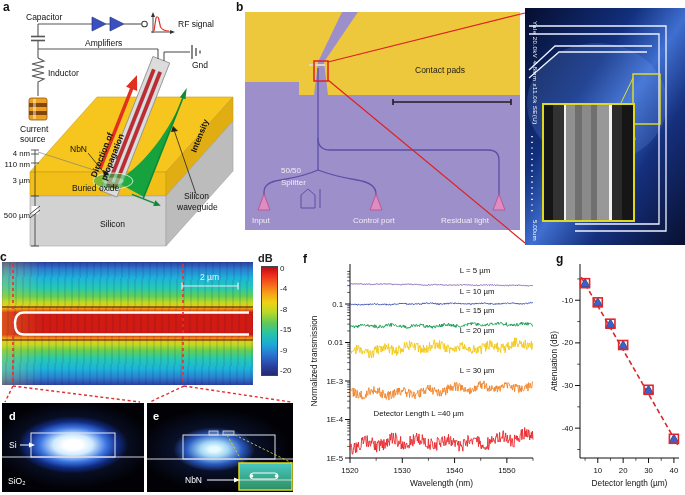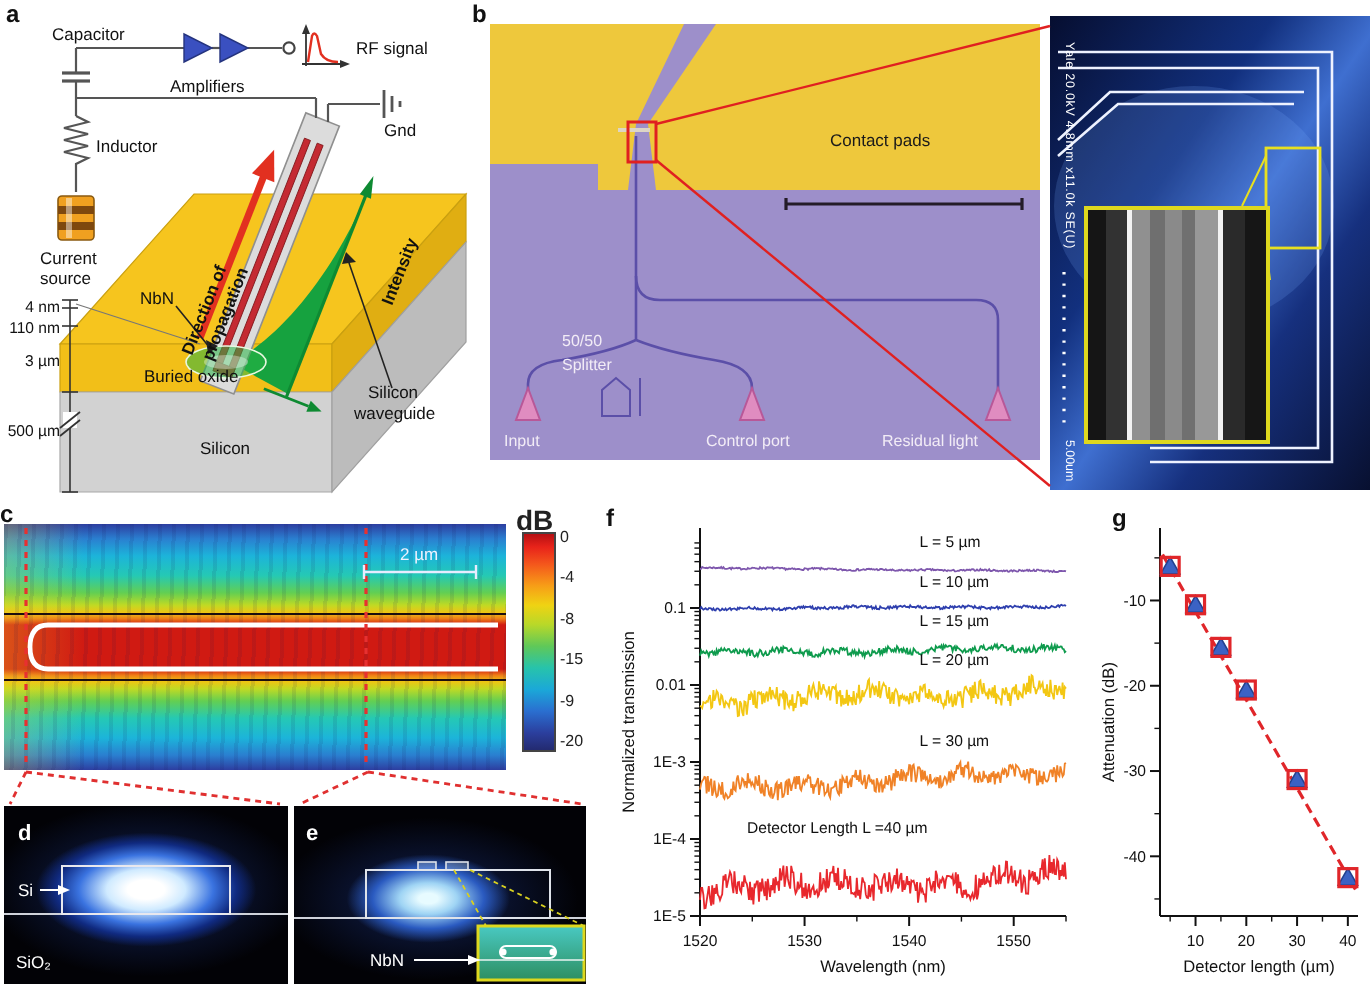--- a/index.html
+++ b/index.html
@@ -233,21 +233,21 @@
     <line x1="181" y1="2" x2="181" y2="121" stroke="#e83030" stroke-width="1.6" stroke-dasharray="3,3"></line>
     <g stroke="#e6ecff" stroke-width="1.2">
       <line x1="180" y1="24" x2="236" y2="24"></line>
       <line x1="180" y1="20.5" x2="180" y2="27.5"></line>
         <line x1="236" y1="20.5" x2="236" y2="27.5"></line>
     </g>
     <text x="198" y="18" font-size="8.5" fill="#eef2ff">2 µm</text>
   </svg>
 
   <div id="colorbar" class="abs" style="left:261px;top:266px;width:15px;height:108px"></div>
-  <div class="abs" style="left:258px;top:252px;font-size:14px;font-weight:bold;color:#222">dB</div>
+  <div class="abs" style="left:258px;top:252px;font-size:11px;font-weight:bold;color:#222">dB</div>
   <div class="cbtick" style="top:264px">0</div>
   <div class="cbtick" style="top:284px">-4</div>
   <div class="cbtick" style="top:305px">-8</div>
   <div class="cbtick" style="top:325px">-15</div>
   <div class="cbtick" style="top:346px">-9</div>
   <div class="cbtick" style="top:366px">-20</div>
 
   <div id="panel-d" class="abs" style="left:2px;top:403px;width:142px;height:89px"></div>
   <svg class="abs" style="left:2px;top:403px" width="142" height="89" viewBox="0 0 142 89">
     <line x1="0" y1="54" x2="142" y2="54" stroke="#cfd2da" stroke-width="1"></line>

